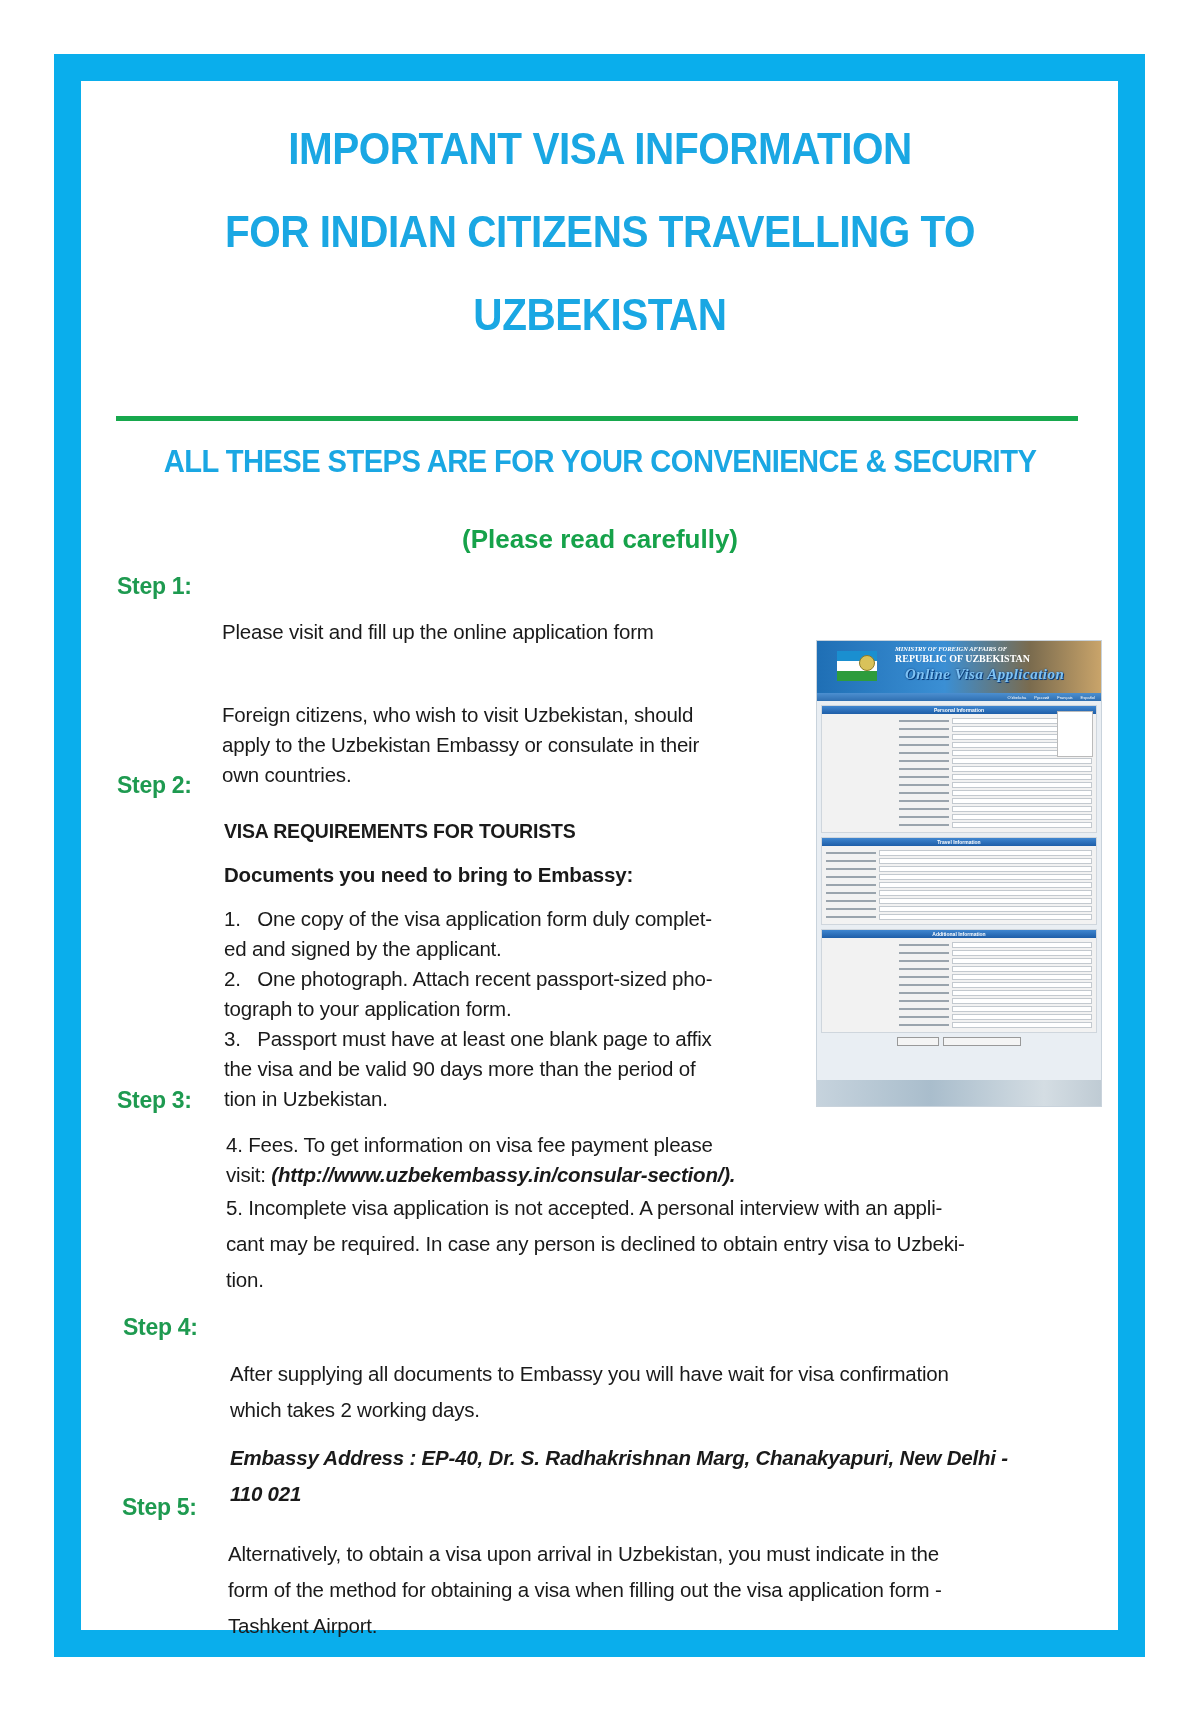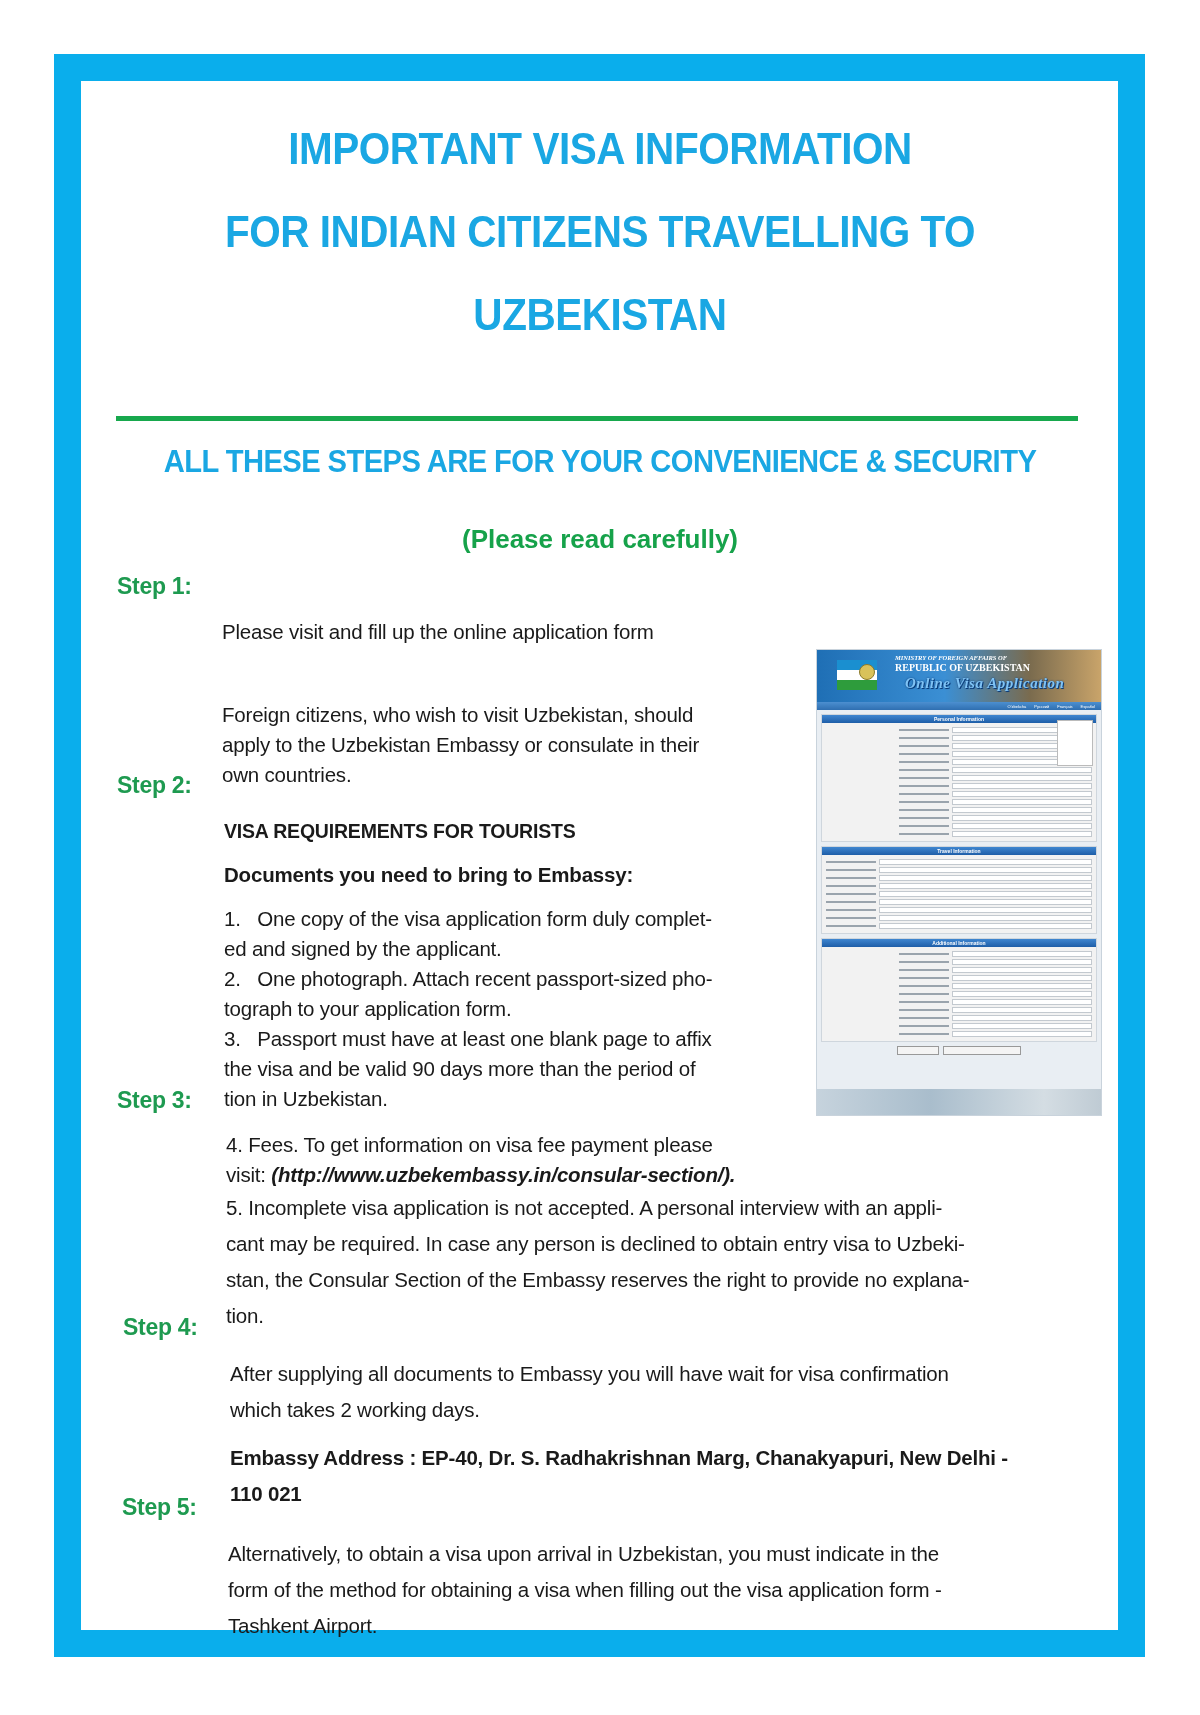--- a/index.html
+++ b/index.html
@@ -13,27 +13,27 @@
   .rule { position: absolute; left: 116px; top: 416px; width: 962px; height: 5px; background: #17a84d; }
   .subtitle { position: absolute; left: 0; width: 1200px; text-align: center; top: 444px;
               color: #1aa7e3; font-weight: bold; font-size: 31px; letter-spacing: -0.6px;
               transform: scaleX(0.94); }
   .subnote { position: absolute; left: 0; width: 1200px; text-align: center; top: 524px;
              color: #16a24a; font-weight: bold; font-size: 26px; }
   .step-label { position: absolute; color: #1e9a50; font-weight: bold; font-size: 23px; letter-spacing: -0.3px; }
   .txt { position: absolute; font-size: 20.5px; line-height: 30px; color: #1a1a1a; letter-spacing: -0.2px; margin-top: 40px; }
   .txt.wide { line-height: 36px; }
   .bold { font-weight: bold; }
-  .ital { font-weight: bold; }
+  .ital { font-style: italic; font-weight: bold; }
   .link { font-style: italic; font-weight: bold; color: #1a1a1a; text-decoration: none; }
   p { margin: 0; }
 
   
   .shot { position: absolute; left: 816px; top: 640px; width: 284px; height: 465px;
-          background: #e9eef3; border: 1px solid #c9d3dc; overflow: hidden; margin-top: 9px; }
+          background: #e9eef3; border: 1px solid #c9d3dc; overflow: hidden; }
   .shot-banner { position: relative; height: 52px;
                  background: linear-gradient(90deg, #1f6fb5 0%, #3b8fd4 45%, #7a6b4e 75%, #c9a46a 100%); }
   .shot-flag { position: absolute; left: 20px; top: 10px; width: 40px; height: 30px;
                background: linear-gradient(#1a8fd0 0 33%, #fff 33% 66%, #2e9c3c 66% 100%); }
   .shot-emblem { position: absolute; left: 42px; top: 14px; width: 14px; height: 14px; border-radius: 50%;
                  background: #d9c25a; border: 1px solid #8a7a2a; }
   .shot-ministry { position: absolute; left: 78px; top: 4px; font-family: "Liberation Serif", serif;
                    font-style: italic; font-weight: bold; font-size: 6.5px; color: #fff; }
   .shot-republic { position: absolute; left: 78px; top: 12px; font-family: "Liberation Serif", serif;
                    font-weight: bold; font-size: 10px; color: #fff; }
@@ -95,21 +95,20 @@
 </div>
 
 <div class="step-label" style="left:117px; top:1087px">Step 3:</div>
 <div class="txt" style="left:226px; top:1090px; width:560px">
   <p>4. Fees. To get information on visa fee payment please</p>
   <p><span>visit: </span><a class="link">(http://www.uzbekembassy.in/consular-section/).</a></p>
 </div>
 <div class="txt wide" style="left:226px; top:1150px; width:880px">
   <p>5. Incomplete visa application is not accepted. A personal interview with an appli-</p>
   <p>cant may be required. In case any person is declined to obtain entry visa to Uzbeki-</p>
-  <p>stan, the Consular Section of the Embassy reserves the right to provide no explana-</p>
   <p>tion.</p>
 </div>
 
 <div class="step-label" style="left:123px; top:1314px">Step 4:</div>
 <div class="txt wide" style="left:230px; top:1316px; width:880px">
   <p>After supplying all documents to Embassy you will have wait for visa confirmation</p>
   <p>which takes 2 working days.</p>
 </div>
 <div class="txt wide ital" style="left:230px; top:1400px; width:880px">
   <p>Embassy Address : EP-40, Dr. S. Radhakrishnan Marg, Chanakyapuri, New Delhi -</p>

